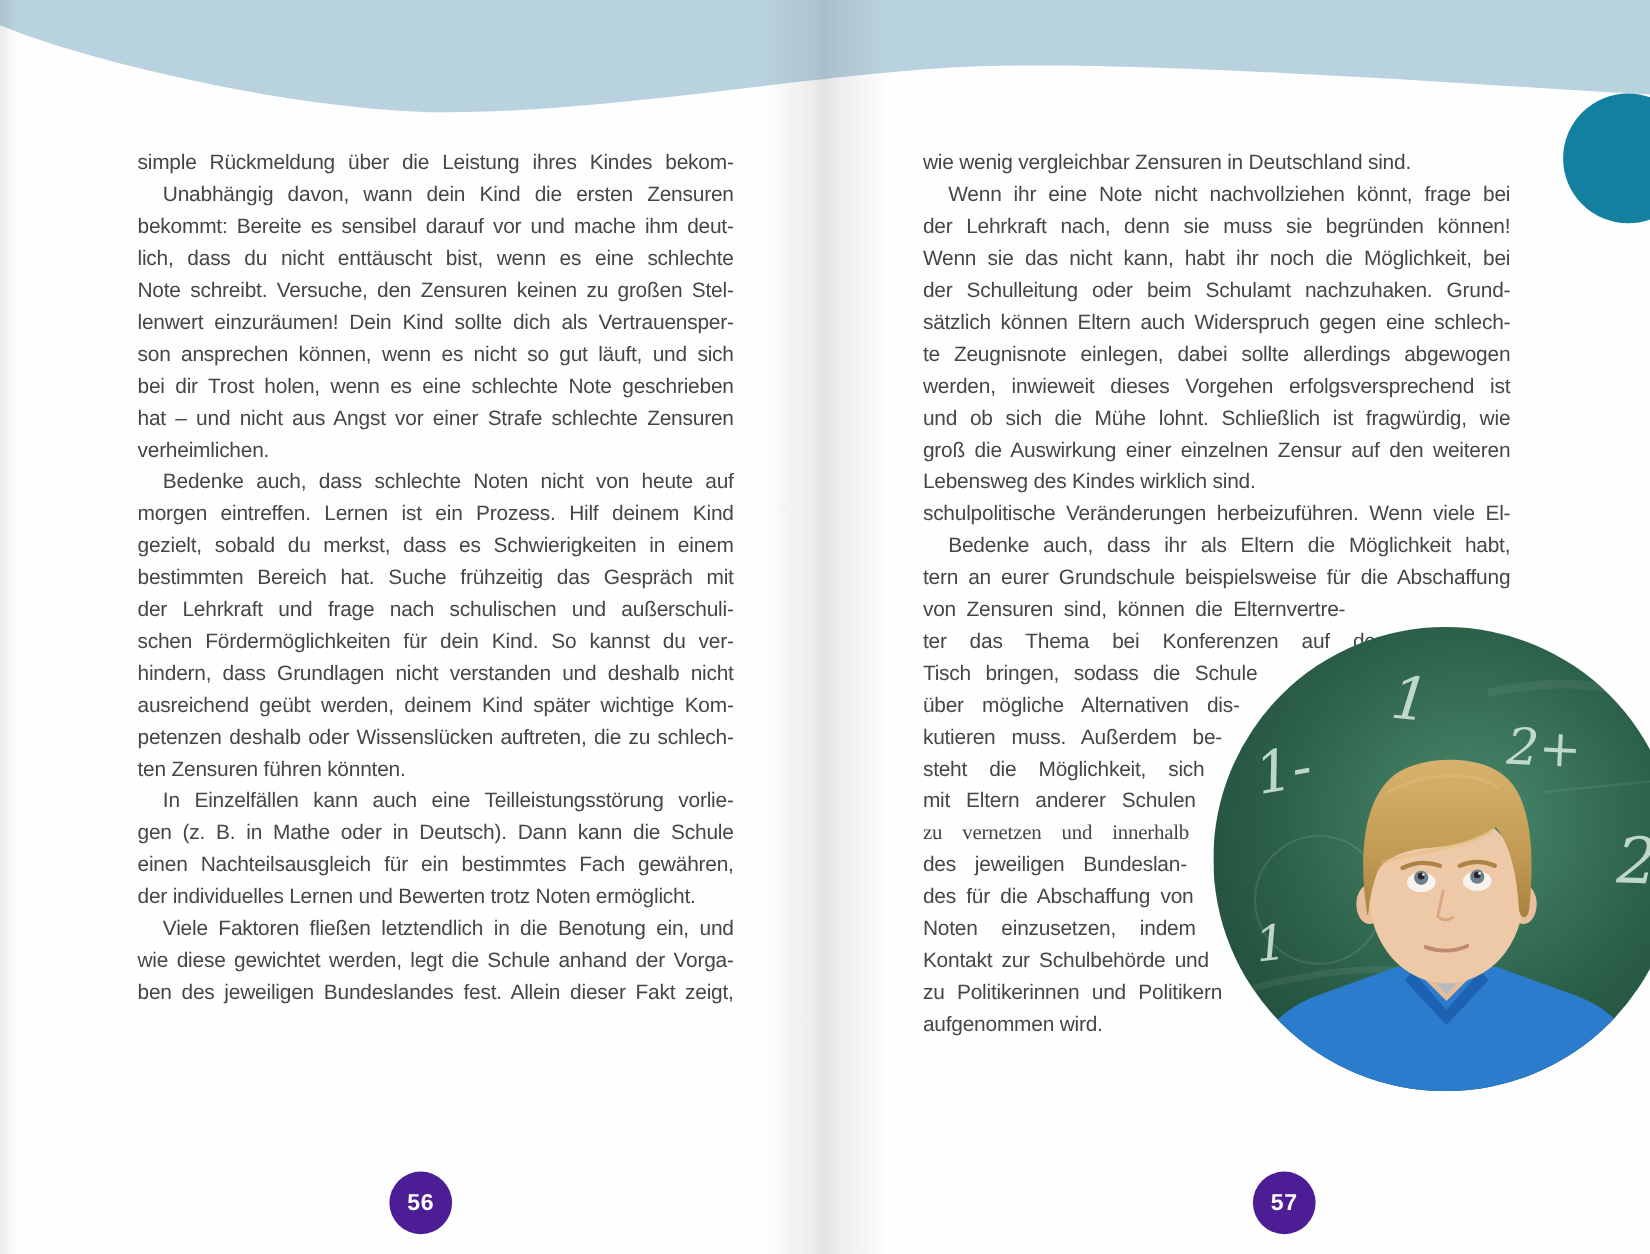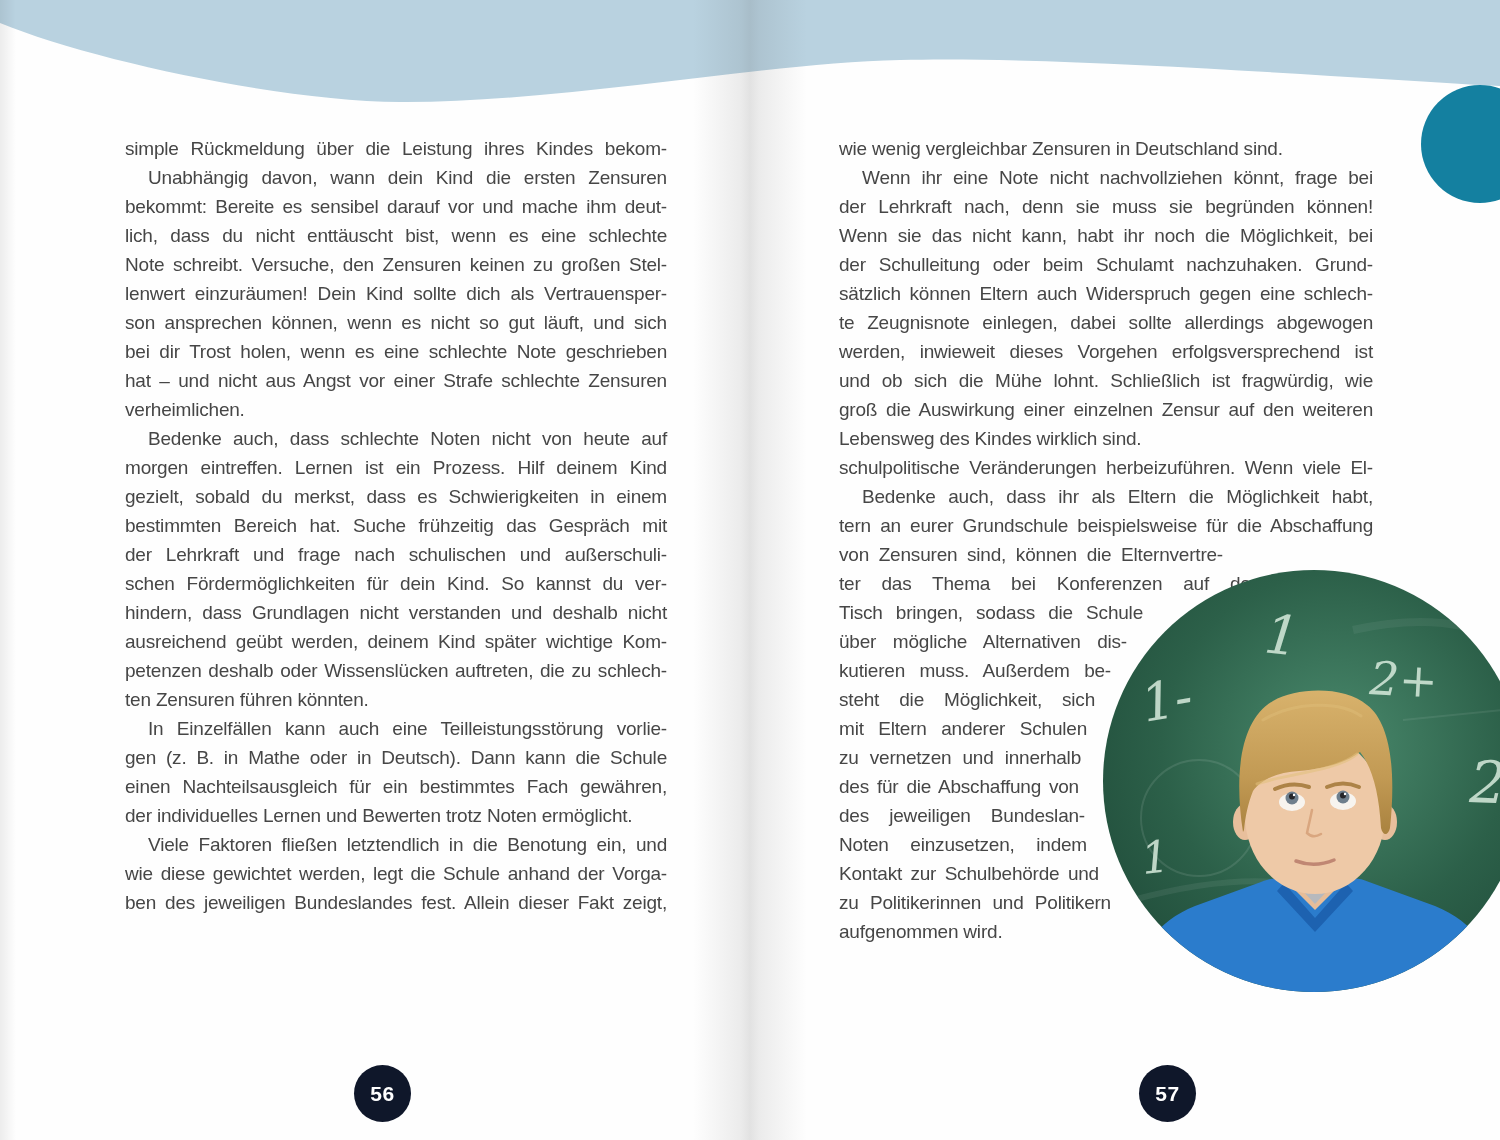--- a/index.html
+++ b/index.html
@@ -39,36 +39,36 @@
   .pe{text-align-last:left;}       
   .in{text-indent:23px;}           
   
   .wrapzone .ln:nth-of-type(1){margin-right:150px;}
   .wrapzone .ln:nth-of-type(2){margin-right:112px;}
   .wrapzone .ln:nth-of-type(3){margin-right:230px;}
   .wrapzone .ln:nth-of-type(4){margin-right:246px;}
   .wrapzone .ln:nth-of-type(5){margin-right:262px;}
   .wrapzone .ln:nth-of-type(6){margin-right:278px;}
   .wrapzone .ln:nth-of-type(7){margin-right:286px;}
-  .wrapzone .ln:nth-of-type(8){margin-right:292px;}
+  .wrapzone .ln:nth-of-type(8){margin-right:292px;font-family:Liberation Serif, serif;}
   .wrapzone .ln:nth-of-type(9){margin-right:294px;}
   .wrapzone .ln:nth-of-type(10){margin-right:288px;}
   .wrapzone .ln:nth-of-type(11){margin-right:286px;}
   .wrapzone .ln:nth-of-type(12){margin-right:274px;}
   .wrapzone .ln:nth-of-type(13){margin-right:262px;}
   .wrapzone .ln:nth-of-type(14){margin-right:243px;}
   
   .photo{
     position:absolute;left:1103px;top:570px;width:422px;height:422px;
     border-radius:50%;overflow:hidden;
   }
   
   .badge{
     position:absolute;width:57px;height:57px;border-radius:50%;
-    background:#0f172a;color:#ffffff;
+    background:#4c1d95;color:#ffffff;
     font-size:21px;font-weight:bold;
     display:flex;align-items:center;justify-content:center;
     letter-spacing:0.5px;
   }
   .badge-left{left:354px;top:1065px;}
   .badge-right{left:1139px;top:1065px;}
   .chalk{
     font-family:"DejaVu Serif", serif;
     font-style:italic;
     fill:#d3e7d9;opacity:0.88;
@@ -135,22 +135,22 @@
     <div class="ln">tern an eurer Grundschule beispielsweise für die Abschaffung</div>
     <div class="wrapzone">
       <div class="ln">von Zensuren sind, können die Elternvertre-</div>
       <div class="ln">ter das Thema bei Konferenzen auf den</div>
       <div class="ln">Tisch bringen, sodass die Schule</div>
       <div class="ln">über mögliche Alternativen dis-</div>
       <div class="ln">kutieren muss. Außerdem be-</div>
       <div class="ln">steht die Möglichkeit, sich</div>
       <div class="ln">mit Eltern anderer Schulen</div>
       <div class="ln">zu vernetzen und innerhalb</div>
+      <div class="ln">des jeweiligen Bundeslan-</div>
       <div class="ln">des für die Abschaffung von</div>
-      <div class="ln">des jeweiligen Bundeslan-</div>
       <div class="ln">Noten einzusetzen, indem</div>
       <div class="ln">Kontakt zur Schulbehörde und</div>
       <div class="ln">zu Politikerinnen und Politikern</div>
       <div class="ln pe">aufgenommen wird.</div>
     </div>
   </div>
 
   <div class="photo">
     <svg width="422" height="422" viewBox="0 0 422 422">
       <defs>

